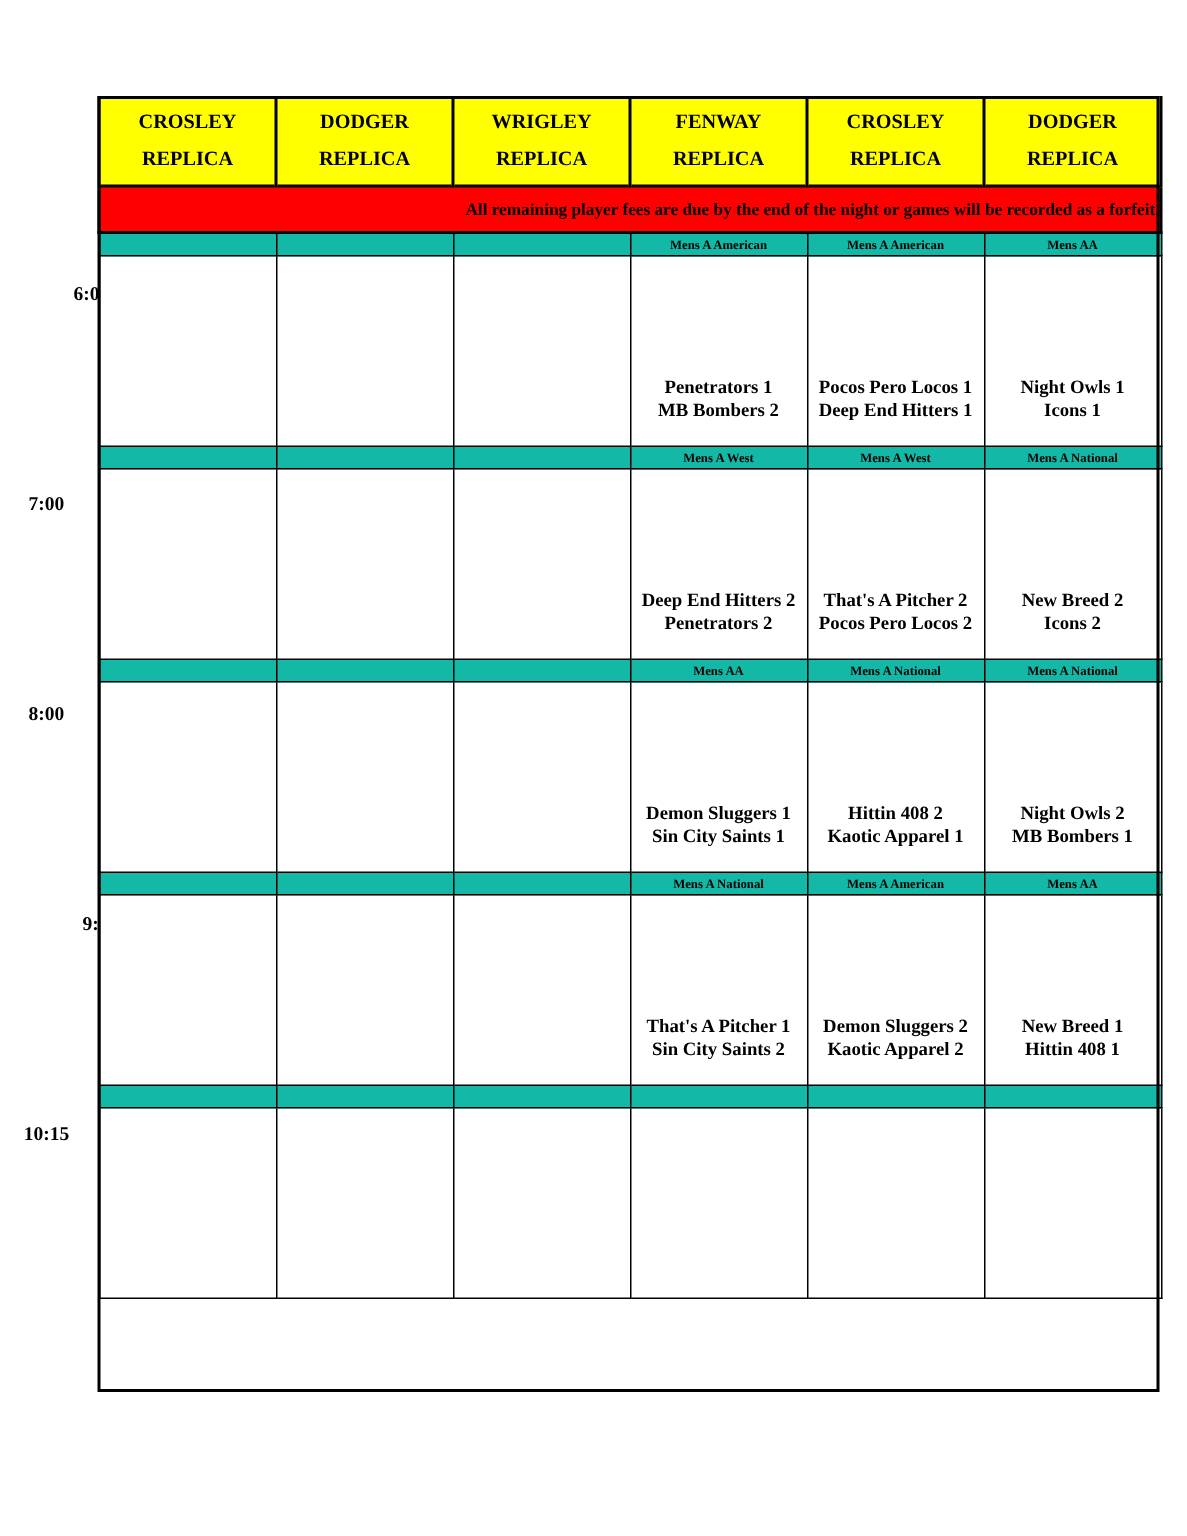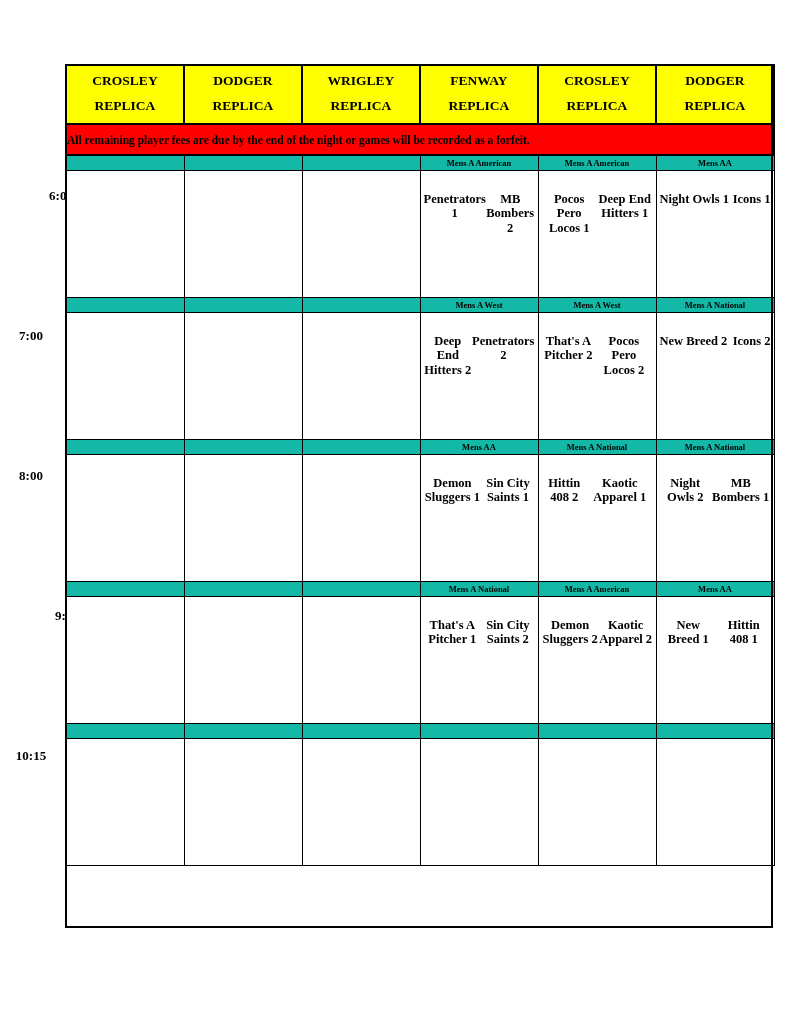--- a/index.html
+++ b/index.html
@@ -54,21 +54,21 @@
     font-size: 13.5px;
     height: 58px;
     line-height: 1.85;
     border-left: 2px solid #000 !important;
     border-right: 2px solid #000 !important;
   }
   .field-head .l2 { display: block; }
   
   .notice-cell {
     background: #ff0000;
-    text-align: left;
+    text-align: right;
     font-weight: bold;
     font-size: 11.5px;
     height: 29px;
     color: #000;
     border: 2px solid #000 !important;
   }
   
   .league-cell {
     background: #14b8a6;
     text-align: center;
@@ -81,22 +81,22 @@
     height: 126px;
   }
   .game-cell {
     text-align: center;
     font-size: 12.5px;
     font-weight: bold;
     padding: 0;
   }
   .game-cell .teams {
     display: flex;
-    flex-direction: row;
-    justify-content: space-between;
+    flex-direction: column;
+    justify-content: flex-end;
     height: 112px;
     padding: 14px 3px 0 3px;
     box-sizing: border-box;
   }
   .game-cell .away, .game-cell .home {
     line-height: 1.15;
   }
   .game-cell .home { padding-bottom: 10px; }
   .empty-cell { background: #ffffff; }
   

